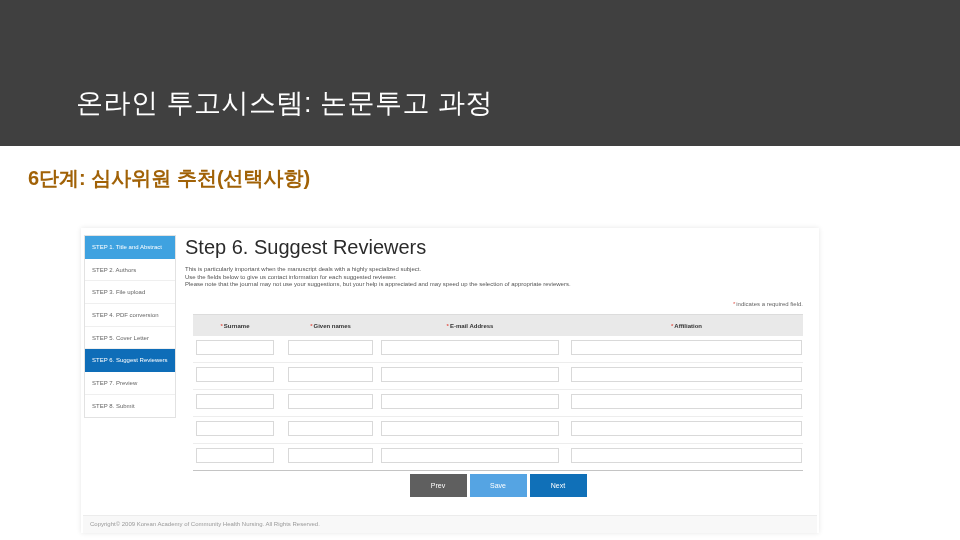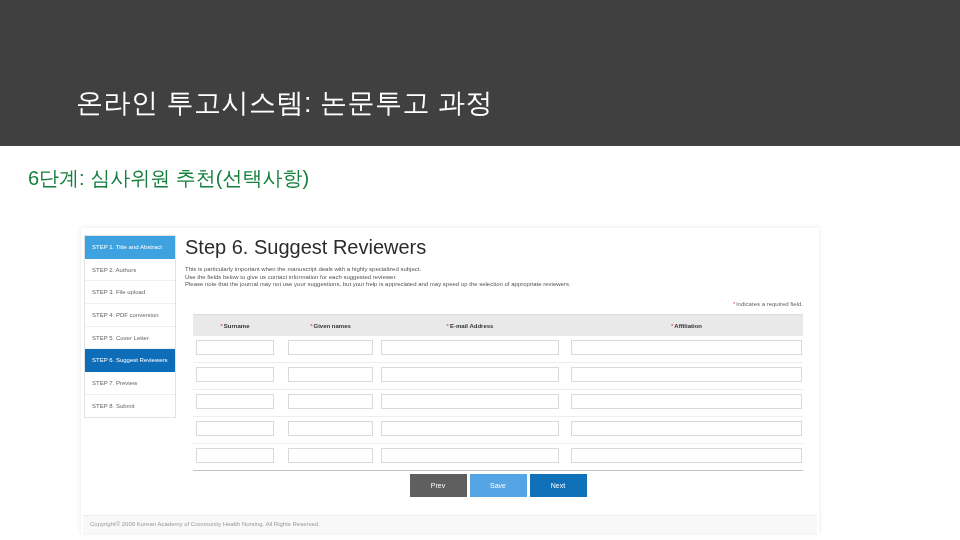--- a/index.html
+++ b/index.html
@@ -14,21 +14,21 @@
     background:#404040;
   }
   .slide-title{
     position:absolute;left:76px;top:57px;
     font-size:27px;font-weight:300;color:#ffffff;letter-spacing:0.5px;
     white-space:nowrap;
     margin-top:28px;
   }
   .slide-subtitle{
     position:absolute;left:28px;top:165px;
-    font-size:20px;font-weight:normal;color:#15803d;white-space:nowrap;
+    font-size:20px;font-weight:bold;color:#a16207;white-space:nowrap;
   }
   
   .shot{
     position:absolute;left:81px;top:228px;width:738px;height:305px;
     background:#ffffff;
     box-shadow:0 0 5px rgba(0,0,0,0.10);
   }
   
   .sidebar{
     position:absolute;left:3px;top:7px;width:92px;

